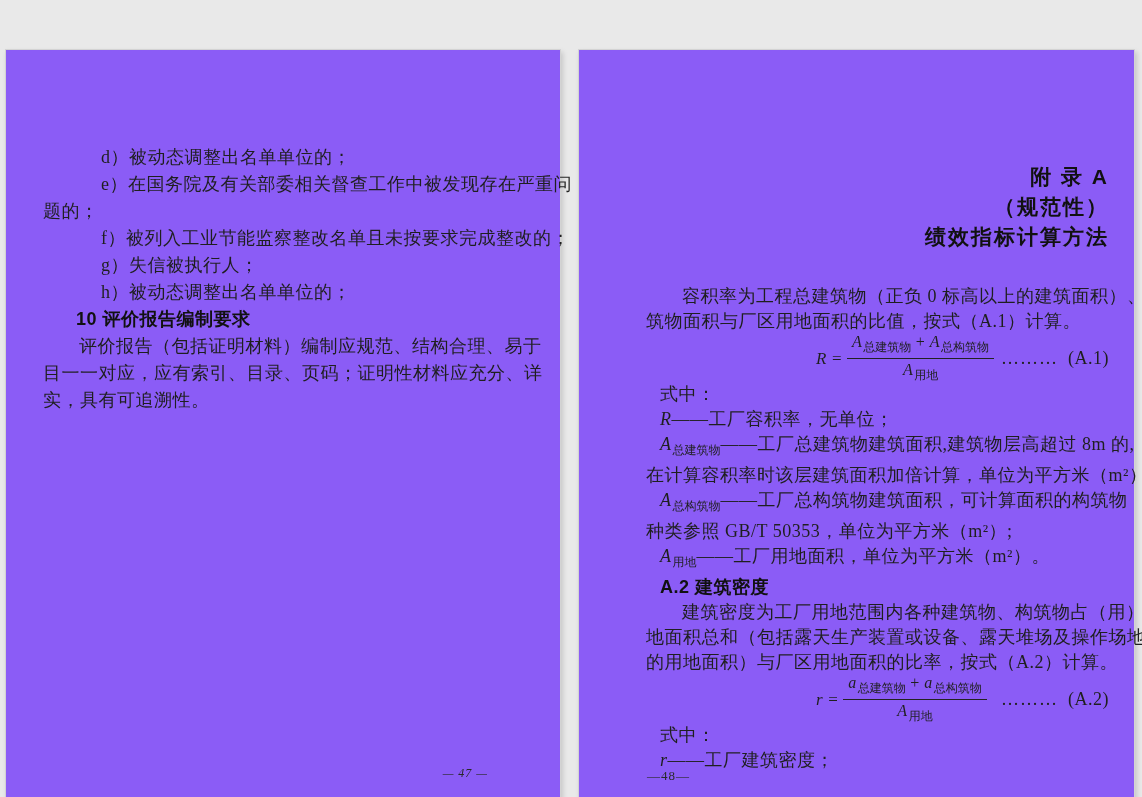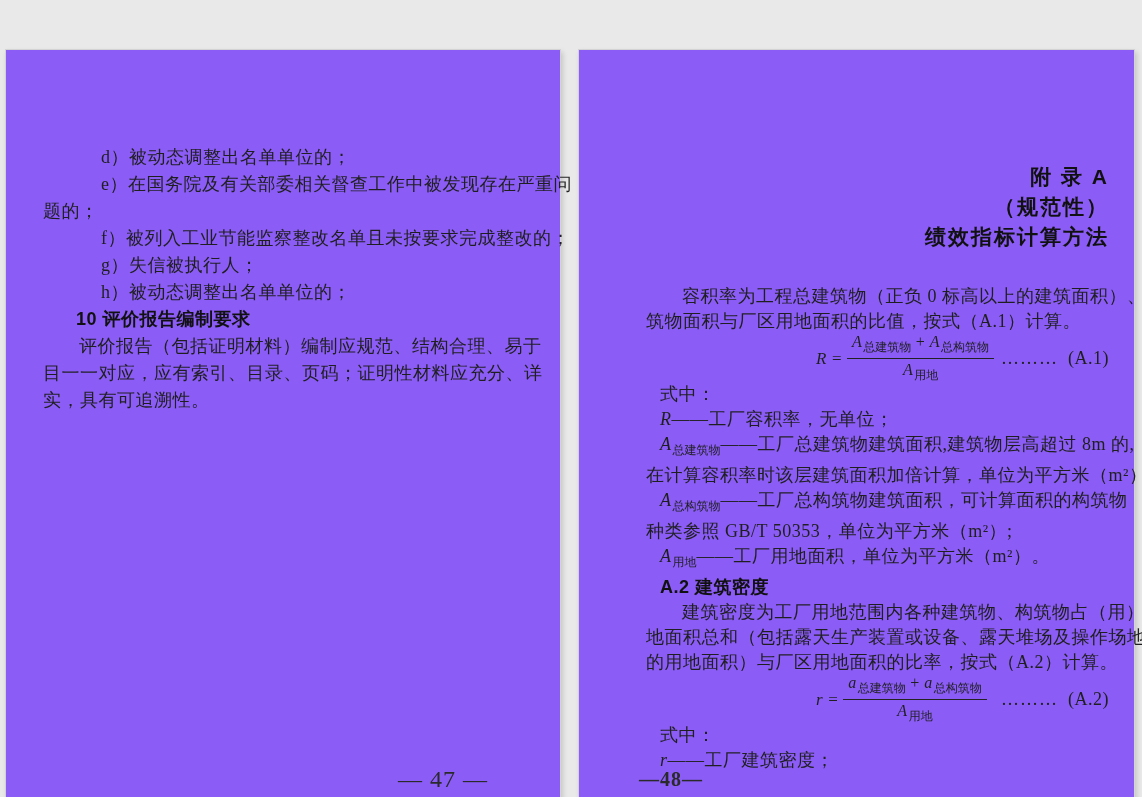--- a/index.html
+++ b/index.html
@@ -44,32 +44,32 @@
     font-weight: bold;
     color: #111;
   }
 
   .lp-pagenum {
     position: absolute;
     top: 716px;
     left: 0;
     right: 72px;
     text-align: right;
-    font-size: 24px;
+    font-size: 12px;
     color: #2a2a2a;
     letter-spacing: 1px;
+    font-style: italic;
   }
   .rp-pagenum {
     position: absolute;
     top: 718px;
-    left: 60px;
-    font-size: 20px;
+    left: 68px;
+    font-size: 13px;
     color: #2a2a2a;
     letter-spacing: 1px;
-    font-weight: bold;
   }
 
   
   .rp-content {
     padding: 112px 25px 0 67px;
     font-size: 18px;
     line-height: 25px;
     letter-spacing: 0.5px;
     position: relative;
   }

